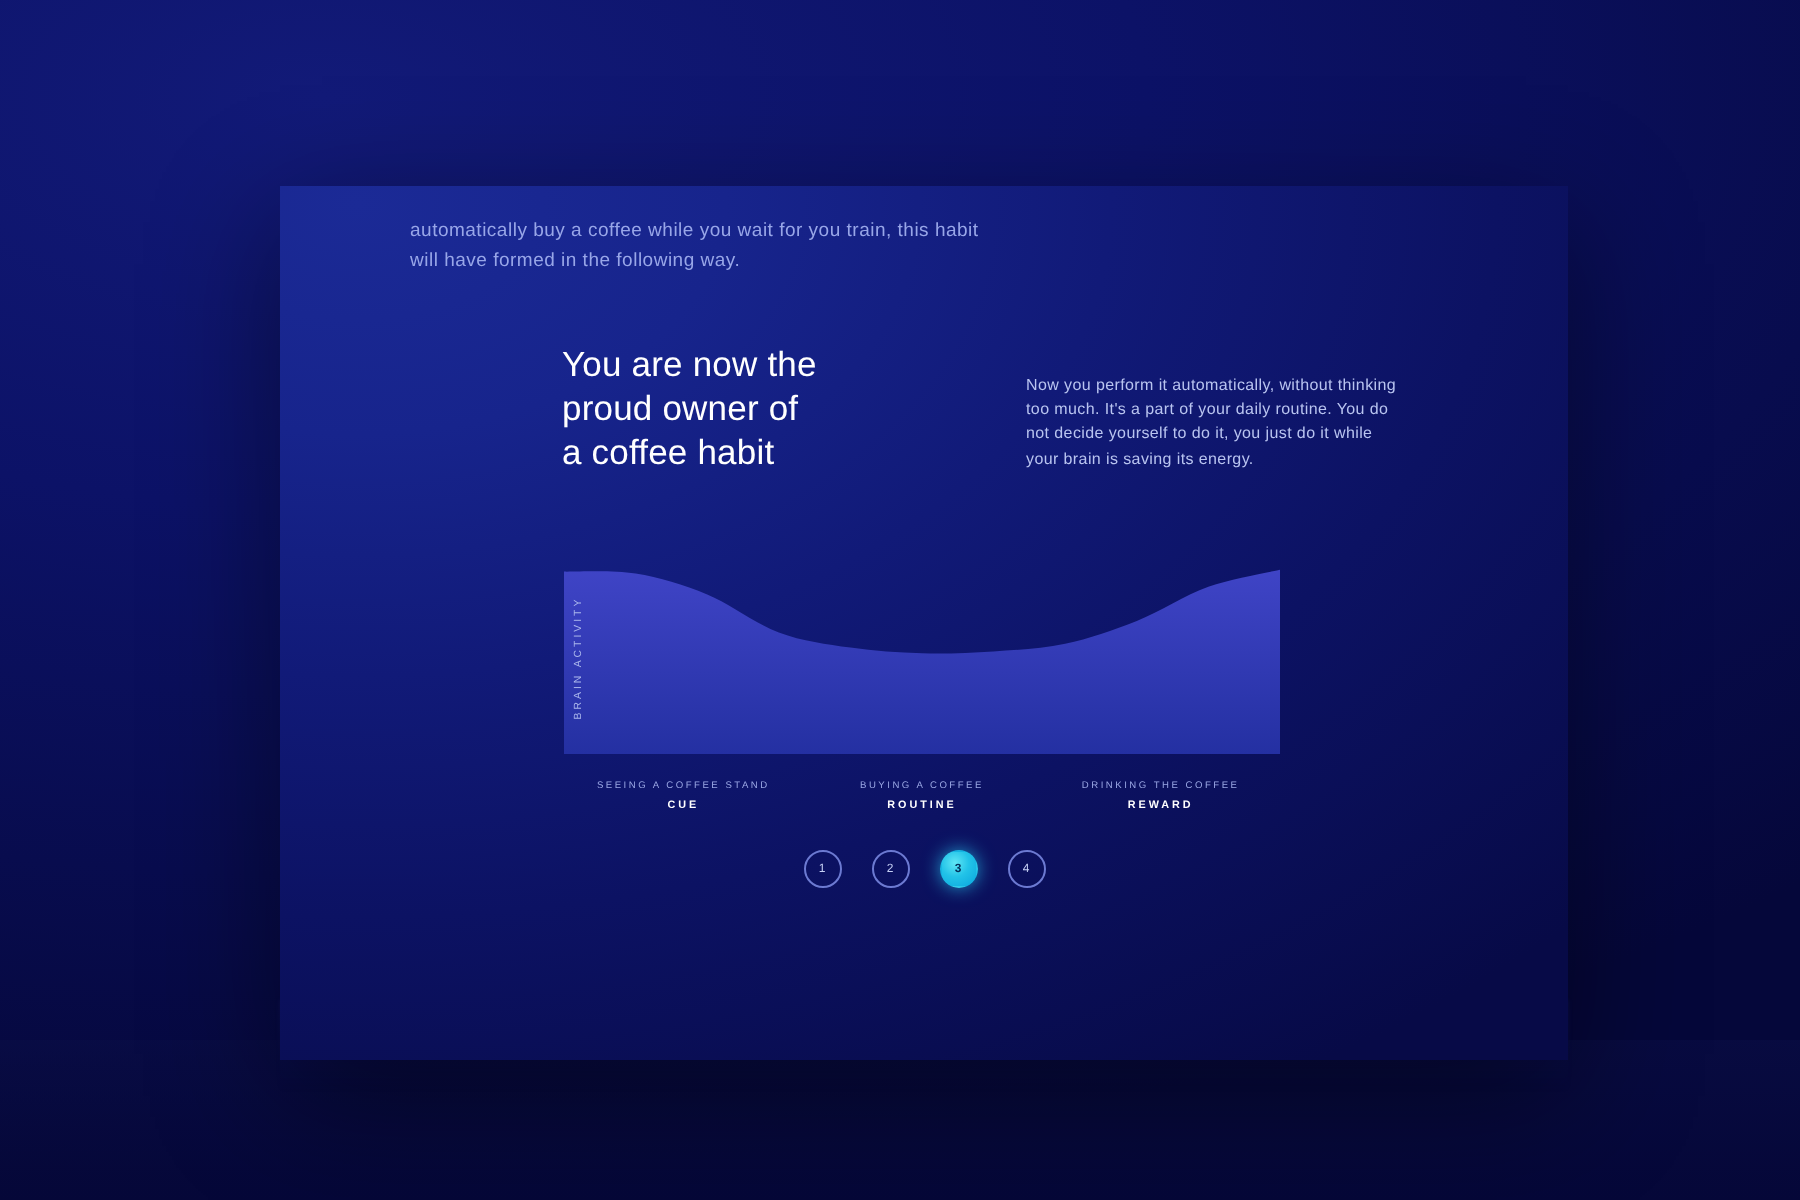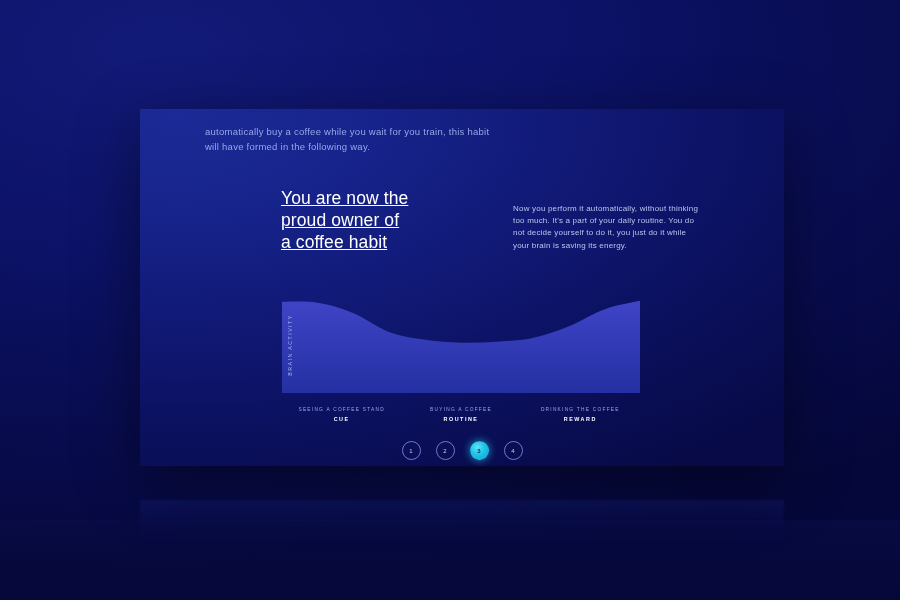--- a/index.html
+++ b/index.html
@@ -41,23 +41,23 @@
     top: 520px;
     width: 900px;
     height: 80px;
     background: linear-gradient(180deg, rgba(10,14,70,0.55) 0%, rgba(5,7,56,0.85) 100%);
   }
 
   
   #card {
     position: absolute;
     left: 140px;
-    top: 109px;
+    top: 93px;
     width: 644px;
-    height: 357px;
+    height: 437px;
     overflow: hidden;
     background:
       radial-gradient(130% 120% at 6% 2%, #1b2a96 0%, #17248c 22%, #111a78 45%, #0c1263 68%, #070a47 100%);
     box-shadow: 0 18px 60px rgba(0,0,0,0.45);
   }
 
   
   #intro {
     position: absolute;
     left: 65px;
@@ -82,21 +82,20 @@
   }
   #headline {
     width: 185px;
     margin: 0;
     font-size: 17.5px;
     line-height: 22px;
     font-weight: 400;
     color: #ffffff;
     letter-spacing: 0.1px;
     white-space: pre-line;
-    text-decoration: underline;
   }
   #bodytext {
     width: 190px;
     margin: 12px;
     padding-top: 4px;
     font-size: 8px;
     line-height: 12.2px;
     letter-spacing: 0.2px;
     color: #b9c4f0;
     white-space: pre-line;

